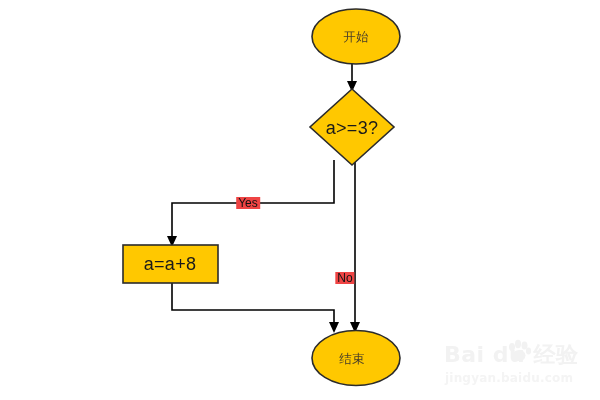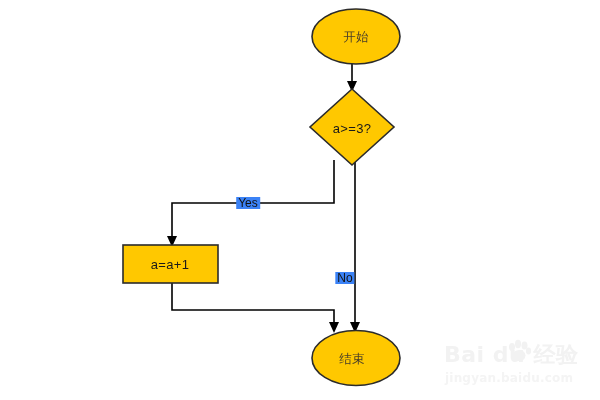--- a/index.html
+++ b/index.html
@@ -53,29 +53,29 @@
     pointer-events: none;
     letter-spacing: 0.3px;
   }
   .shape-label.cjk {
     font-family: "DejaVu Sans", "Liberation Sans", sans-serif;
     font-size: 12.5px;
     color: #4a3f28;
   }
   .shape-label.ascii {
     font-family: "Liberation Sans", "DejaVu Sans", sans-serif;
-    font-size: 13px;
+    font-size: 18px;
     color: #1a1a1a;
   }
   .edge-label {
     position: absolute;
     font-family: "Liberation Sans", "DejaVu Sans", sans-serif;
     font-size: 12px;
     color: #111111;
-    background: #3b82f6;
+    background: #ef4444;
     padding: 0 2px;
     line-height: 1;
     white-space: nowrap;
     transform: translate(-50%, -50%);
     pointer-events: none;
   }
   #watermark {
     position: absolute;
     right: 6px;
     bottom: 8px;
@@ -149,21 +149,21 @@
 
     <rect class="shape-fill" x="123" y="245" width="95" height="38"></rect>
 
     <ellipse class="shape-fill" cx="356" cy="358" rx="44" ry="27.5"></ellipse>
   </svg>
 
   <div class="shape-label cjk" style="left:356px; top:37px;">开始</div>
 
   <div class="shape-label ascii" style="left:352px; top:128px;">a&gt;=3?</div>
 
-  <div class="shape-label ascii" style="left:170px; top:264px;">a=a+1</div>
+  <div class="shape-label ascii" style="left:170px; top:264px;">a=a+8</div>
 
   <div class="shape-label cjk" style="left:352px; top:359px;">结束</div>
 
   <div class="edge-label" style="left:248px; top:203px;">Yes</div>
 
   <div class="edge-label" style="left:345px; top:278px;text-align:right;">No</div>
 
   <div id="watermark">
     <div class="wm-main">Bai du 经验</div>
     <svg class="wm-paw" viewBox="0 0 26 24">

